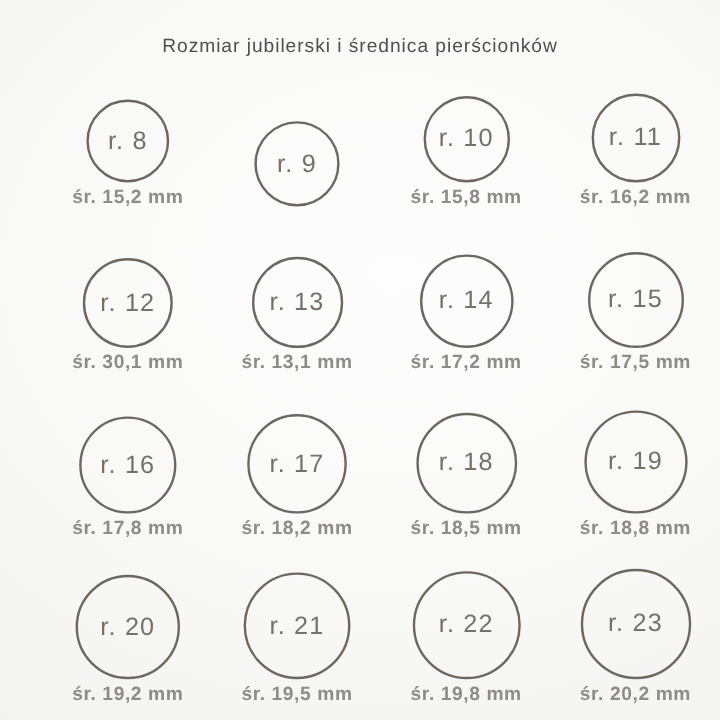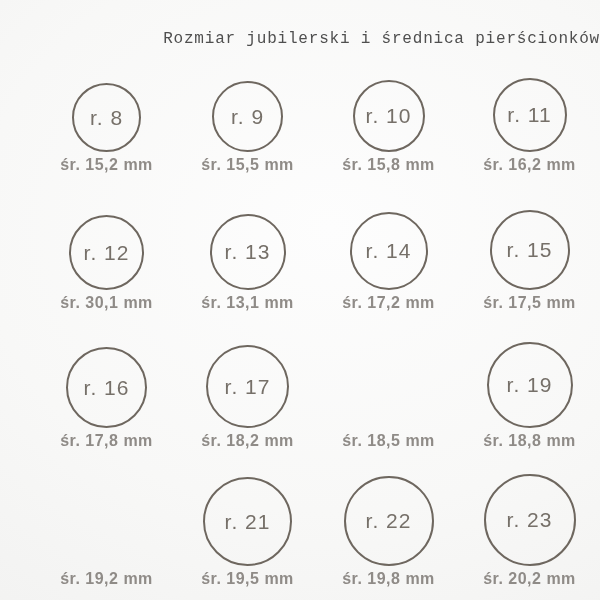--- a/index.html
+++ b/index.html
@@ -8,27 +8,26 @@
     width: 600px;
     height: 600px;
     overflow: hidden;
     font-family: "Liberation Sans", "DejaVu Sans", sans-serif;
   }
   body {
     background: radial-gradient(ellipse 130% 105% at 55% 38%, #fdfdfd 0%, #f8f8f7 45%, #f3f3f2 72%, #ebebea 100%);
   }
   .page-title {
     margin: 28px 0 0 0;
-    text-align: right;
+    text-align: center;
     font-size: 16px;
     line-height: 22px;
     font-weight: 400;
     letter-spacing: 0.8px;
     color: var(--title-text, #4f4f4f);
-    font-family: Liberation Mono, monospace;
   }
   .grid {
     width: 516px;
     margin: 8px auto 0 auto;
     display: grid;
     grid-template-columns: repeat(4, 129px);
     grid-auto-rows: 126px;
     gap: 12px;
   }
   .cell {
@@ -74,21 +73,20 @@
     <div class="ring-circle" style="width: 69px; height: 69px;">
       <span class="ring-size">r. 8</span>
     </div>
     <div class="ring-diameter">śr. 15,2 mm</div>
   </div>
 
   <div class="cell">
     <div class="ring-circle" style="width: 71px; height: 71px; text-align: center;">
       <span class="ring-size">r. 9</span>
     </div>
-    <div class="ring-diameter">śr. 15,5 mm</div>
   </div>
 
   <div class="cell">
     <div class="ring-circle" style="width: 72px; height: 72px;">
       <span class="ring-size">r. 10</span>
     </div>
     <div class="ring-diameter">śr. 15,8 mm</div>
   </div>
 
   <div class="cell">
@@ -134,31 +132,37 @@
   </div>
 
   <div class="cell">
     <div class="ring-circle" style="width: 83px; height: 83px;">
       <span class="ring-size">r. 17</span>
     </div>
     <div class="ring-diameter">śr. 18,2 mm</div>
   </div>
 
   <div class="cell">
+    <div class="ring-circle" style="width: 84px; height: 84px;">
+      <span class="ring-size">r. 18</span>
+    </div>
     <div class="ring-diameter">śr. 18,5 mm</div>
   </div>
 
   <div class="cell">
     <div class="ring-circle" style="width: 86px; height: 86px;">
       <span class="ring-size">r. 19</span>
     </div>
     <div class="ring-diameter">śr. 18,8 mm</div>
   </div>
 
   <div class="cell">
+    <div class="ring-circle" style="width: 87px; height: 87px;">
+      <span class="ring-size">r. 20</span>
+    </div>
     <div class="ring-diameter">śr. 19,2 mm</div>
   </div>
 
   <div class="cell">
     <div class="ring-circle" style="width: 89px; height: 89px;">
       <span class="ring-size">r. 21</span>
     </div>
     <div class="ring-diameter">śr. 19,5 mm</div>
   </div>
 

